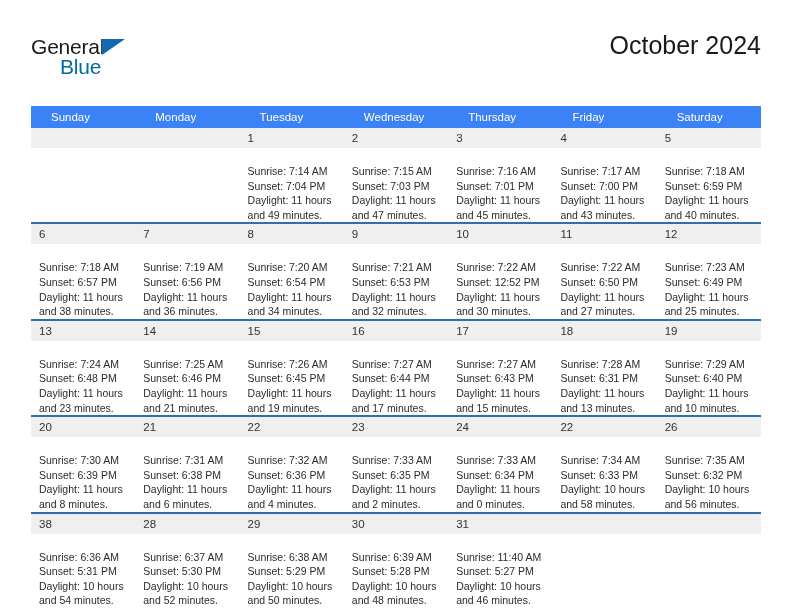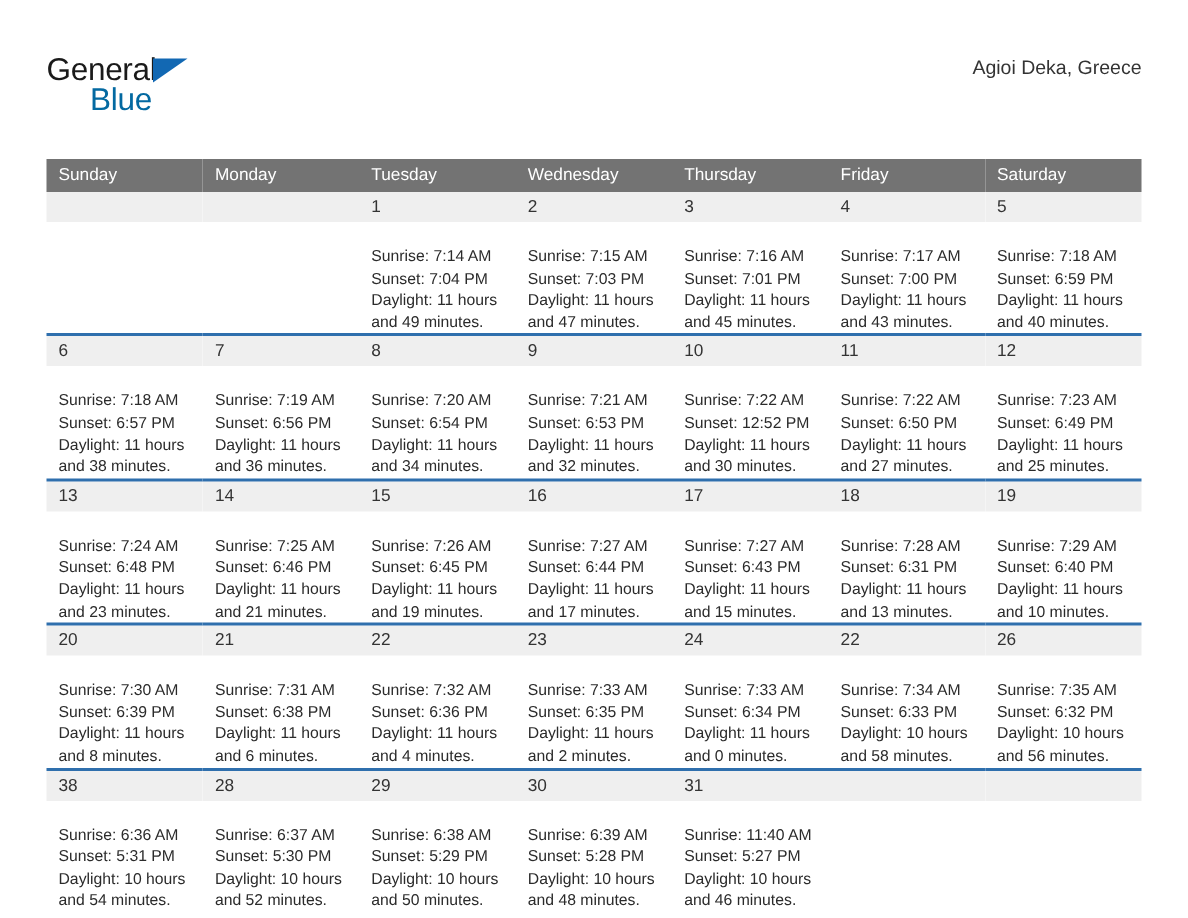--- a/index.html
+++ b/index.html
@@ -89,26 +89,26 @@
   
   .calendar {
     position: absolute;
     left: 31px;
     top: 106px;
     width: 730px;
     border-collapse: collapse;
     table-layout: fixed;
   }
   .calendar th {
-    background: #737373;
+    background: #3b82f6;
     color: #ffffff;
     font-size: 11.5px;
     font-weight: normal;
     text-align: left;
-    padding: 5px 0 5px 8px;
+    padding: 5px 0 5px 20px;
     height: 19px;
     box-sizing: border-box;
     border: none;
   }
   .calendar td {
     vertical-align: top;
     padding: 0;
     border: none;
     border-top: 2px solid #2f6fad;
     height: 88px;
@@ -151,21 +151,21 @@
 
   <div class="header">
 
     <div class="logo">
       <span class="logo-general">General</span>
       <span class="logo-tri"></span>
       <span class="logo-blue">Blue</span>
     </div>
 
     <div class="title-block">
-      <p class="cal-subtitle">Agioi Deka, Greece</p>
+      <h1 class="cal-title">October 2024</h1>
     </div>
 
   </div>
 
   <table class="calendar">
     <thead>
       <tr id="weekday-row">
           <th>Sunday</th>
           <th>Monday</th>
           <th>Tuesday</th>

